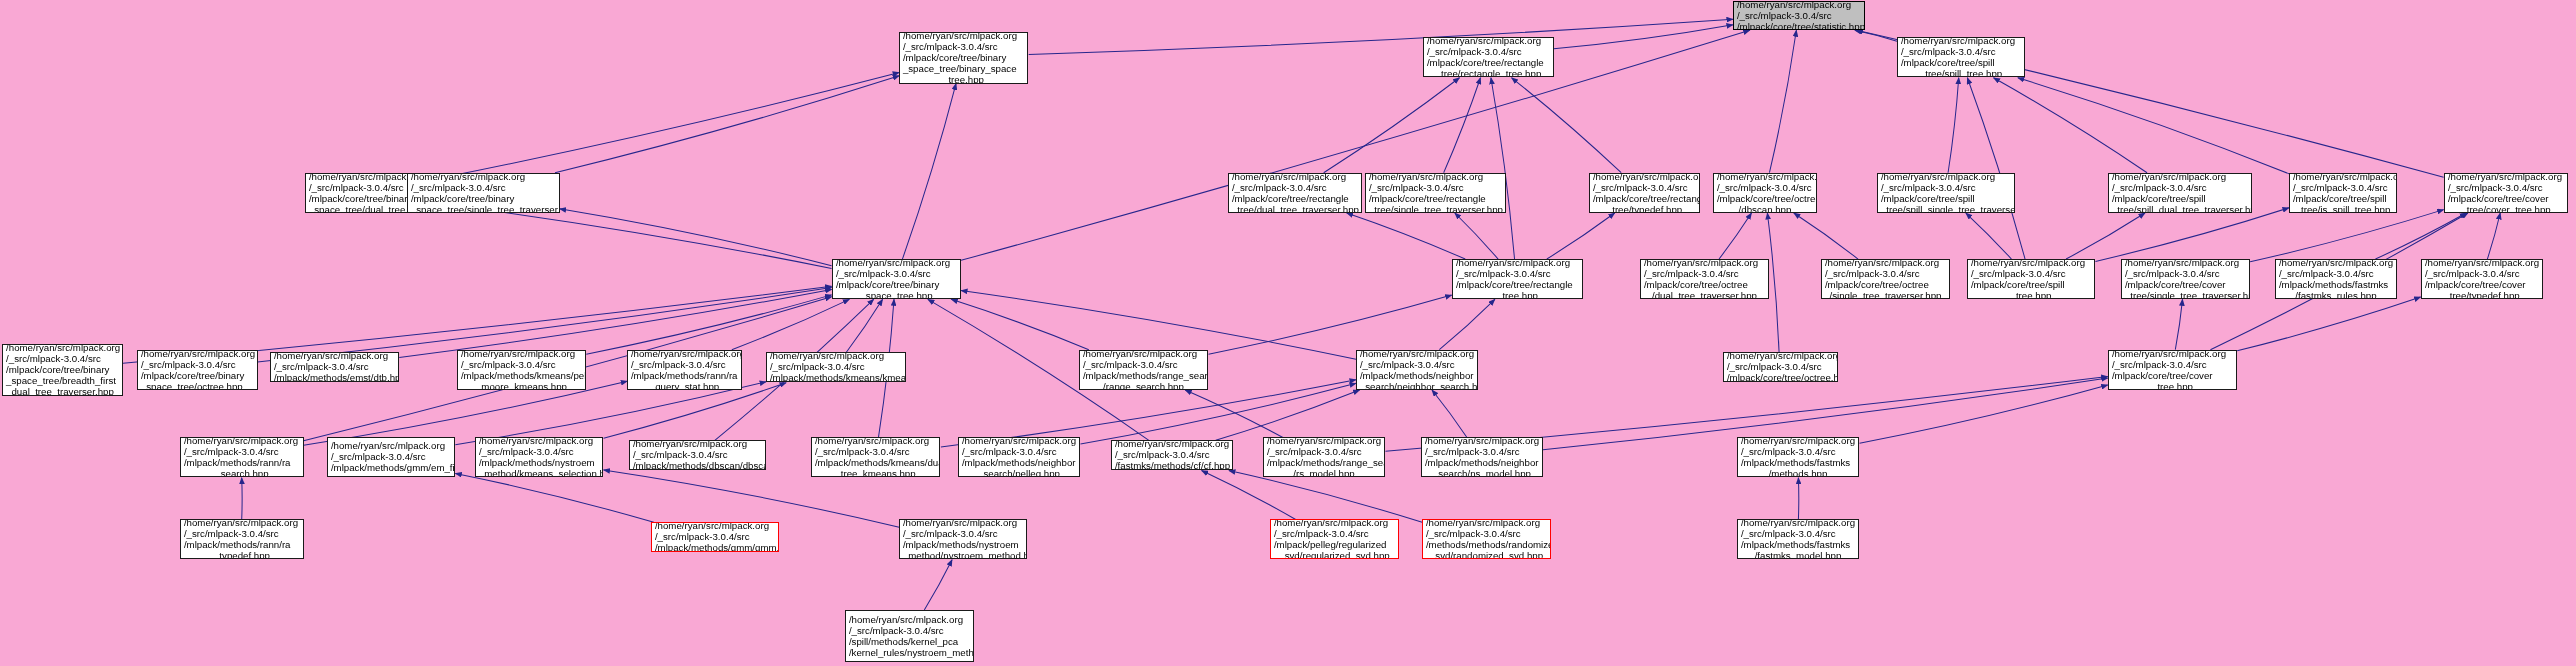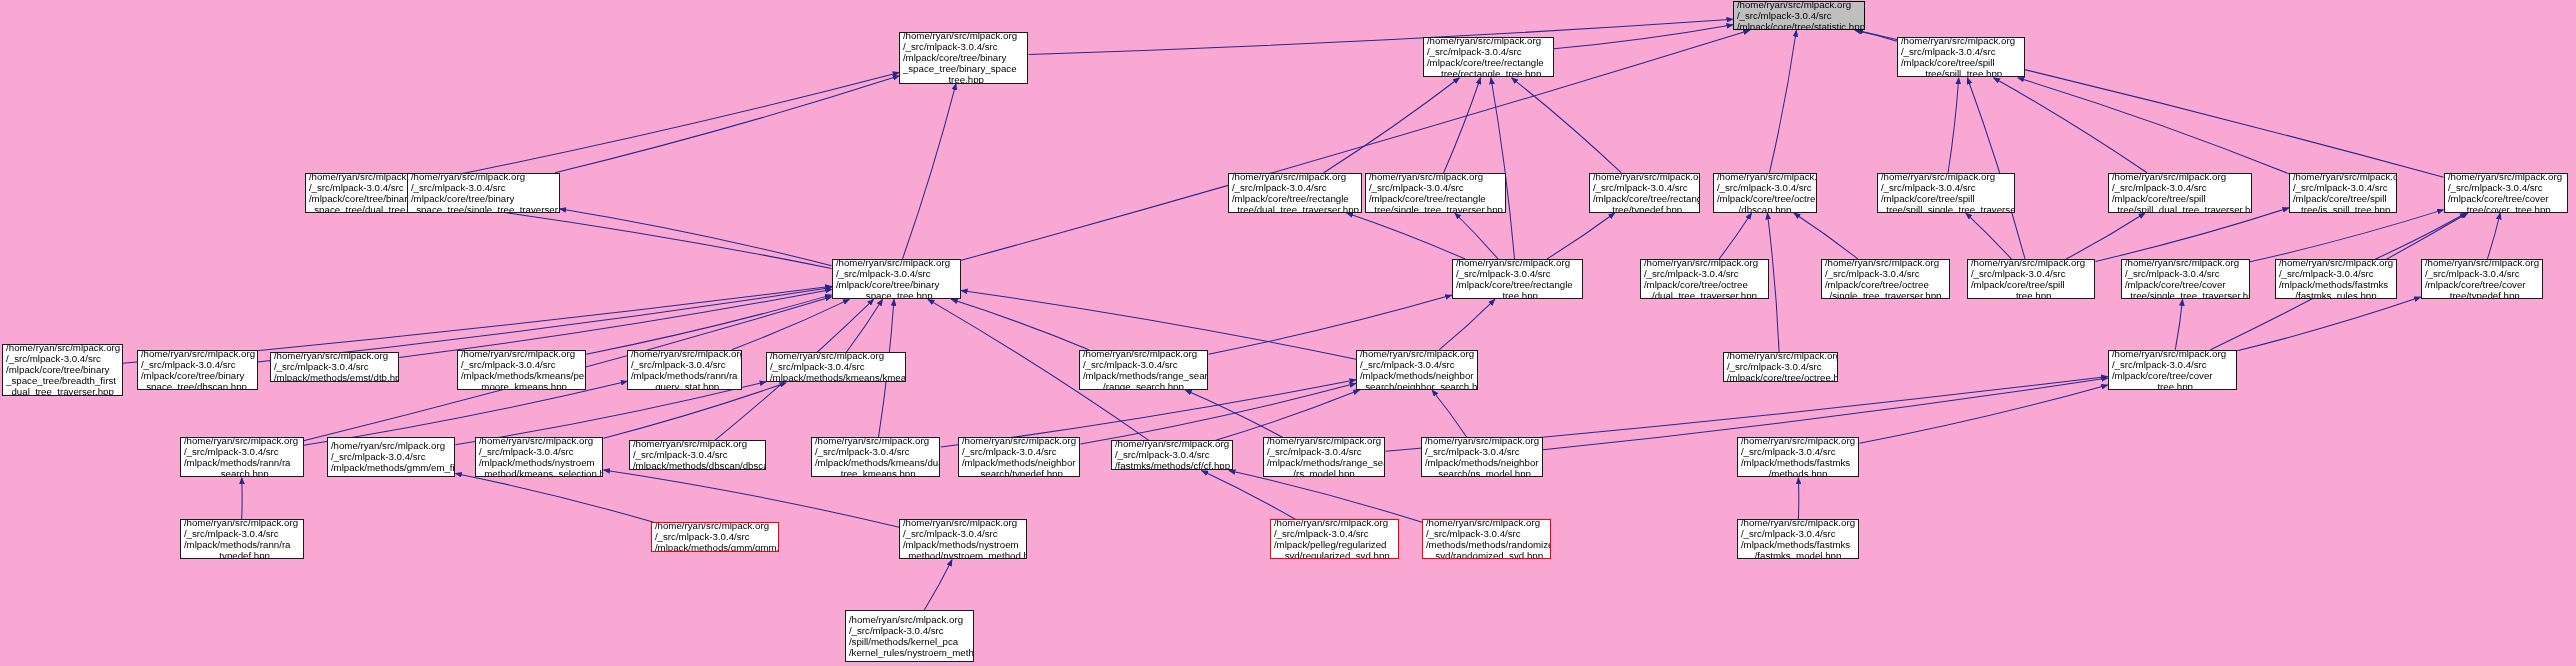--- a/index.html
+++ b/index.html
@@ -149,35 +149,35 @@
       <div class="node" style="left: 2444px; top: 173px; width: 124px; height: 40px;"><span class="lbl"><span style="display: block;">/home/ryan/src/mlpack.org</span><span style="display: block;">/_src/mlpack-3.0.4/src</span><span style="display: block;">/mlpack/core/tree/cover</span><span class="ctr" style="display: block;">_tree/cover_tree.hpp</span></span></div>
       <div class="node" style="left: 832px; top: 259px; width: 129px; height: 40px;"><span class="lbl"><span style="display: block;">/home/ryan/src/mlpack.org</span><span style="display: block;">/_src/mlpack-3.0.4/src</span><span style="display: block;">/mlpack/core/tree/binary</span><span class="ctr" style="display: block;">_space_tree.hpp</span></span></div>
       <div class="node" style="left: 1452px; top: 259px; width: 131px; height: 40px;"><span class="lbl"><span style="display: block;">/home/ryan/src/mlpack.org</span><span style="display: block;">/_src/mlpack-3.0.4/src</span><span style="display: block;">/mlpack/core/tree/rectangle</span><span class="ctr" style="display: block;">_tree.hpp</span></span></div>
       <div class="node" style="left: 1640px; top: 259px; width: 129px; height: 40px;"><span class="lbl"><span style="display: block;">/home/ryan/src/mlpack.org</span><span style="display: block;">/_src/mlpack-3.0.4/src</span><span style="display: block;">/mlpack/core/tree/octree</span><span class="ctr" style="display: block;">/dual_tree_traverser.hpp</span></span></div>
       <div class="node" style="left: 1821px; top: 259px; width: 129px; height: 40px;"><span class="lbl"><span style="display: block;">/home/ryan/src/mlpack.org</span><span style="display: block;">/_src/mlpack-3.0.4/src</span><span style="display: block;">/mlpack/core/tree/octree</span><span class="ctr" style="display: block;">/single_tree_traverser.hpp</span></span></div>
       <div class="node" style="left: 1967px; top: 259px; width: 128px; height: 40px;"><span class="lbl"><span style="display: block;">/home/ryan/src/mlpack.org</span><span style="display: block;">/_src/mlpack-3.0.4/src</span><span style="display: block;">/mlpack/core/tree/spill</span><span class="ctr" style="display: block;">_tree.hpp</span></span></div>
       <div class="node" style="left: 2121px; top: 259px; width: 129px; height: 40px;"><span class="lbl"><span style="display: block;">/home/ryan/src/mlpack.org</span><span style="display: block;">/_src/mlpack-3.0.4/src</span><span style="display: block;">/mlpack/core/tree/cover</span><span class="ctr" style="display: block;">_tree/single_tree_traverser.hpp</span></span></div>
       <div class="node" style="left: 2275px; top: 259px; width: 122px; height: 40px;"><span class="lbl"><span style="display: block;">/home/ryan/src/mlpack.org</span><span style="display: block;">/_src/mlpack-3.0.4/src</span><span style="display: block;">/mlpack/methods/fastmks</span><span class="ctr" style="display: block;">/fastmks_rules.hpp</span></span></div>
       <div class="node" style="left: 2421px; top: 259px; width: 122px; height: 40px;"><span class="lbl"><span style="display: block;">/home/ryan/src/mlpack.org</span><span style="display: block;">/_src/mlpack-3.0.4/src</span><span style="display: block;">/mlpack/core/tree/cover</span><span class="ctr" style="display: block;">_tree/typedef.hpp</span></span></div>
       <div class="node" style="left: 2.2px; top: 344px; width: 121px; height: 52px;"><span class="lbl"><span style="display: block;">/home/ryan/src/mlpack.org</span><span style="display: block;">/_src/mlpack-3.0.4/src</span><span style="display: block;">/mlpack/core/tree/binary</span><span style="display: block;">_space_tree/breadth_first</span><span style="display: block;">_dual_tree_traverser.hpp</span></span></div>
-      <div class="node" style="left: 137px; top: 350px; width: 121px; height: 40px;"><span class="lbl"><span style="display: block;">/home/ryan/src/mlpack.org</span><span style="display: block;">/_src/mlpack-3.0.4/src</span><span style="display: block;">/mlpack/core/tree/binary</span><span style="display: block;">_space_tree/dbscan.hpp</span></span></div>
+      <div class="node" style="left: 137px; top: 350px; width: 121px; height: 40px;"><span class="lbl"><span style="display: block;">/home/ryan/src/mlpack.org</span><span style="display: block;">/_src/mlpack-3.0.4/src</span><span style="display: block;">/mlpack/core/tree/binary</span><span style="display: block;">_space_tree/octree.hpp</span></span></div>
       <div class="node" style="left: 270px; top: 352px; width: 129px; height: 30px;"><span class="lbl"><span style="display: block;">/home/ryan/src/mlpack.org</span><span style="display: block;">/_src/mlpack-3.0.4/src</span><span style="display: block;">/mlpack/methods/emst/dtb.hpp</span></span></div>
       <div class="node" style="left: 457px; top: 350px; width: 129px; height: 40px;"><span class="lbl"><span style="display: block;">/home/ryan/src/mlpack.org</span><span style="display: block;">/_src/mlpack-3.0.4/src</span><span style="display: block;">/mlpack/methods/kmeans/pelleg</span><span class="ctr" style="display: block;">_moore_kmeans.hpp</span></span></div>
       <div class="node" style="left: 627px; top: 350px; width: 115px; height: 40px;"><span class="lbl"><span style="display: block;">/home/ryan/src/mlpack.org</span><span style="display: block;">/_src/mlpack-3.0.4/src</span><span style="display: block;">/mlpack/methods/rann/ra</span><span class="ctr" style="display: block;">_query_stat.hpp</span></span></div>
       <div class="node" style="left: 766px; top: 352px; width: 140px; height: 30px;"><span class="lbl"><span style="display: block;">/home/ryan/src/mlpack.org</span><span style="display: block;">/_src/mlpack-3.0.4/src</span><span style="display: block;">/mlpack/methods/kmeans/kmeans.hpp</span></span></div>
       <div class="node" style="left: 1079px; top: 350px; width: 129px; height: 40px;"><span class="lbl"><span style="display: block;">/home/ryan/src/mlpack.org</span><span style="display: block;">/_src/mlpack-3.0.4/src</span><span style="display: block;">/mlpack/methods/range_search</span><span class="ctr" style="display: block;">/range_search.hpp</span></span></div>
       <div class="node" style="left: 1356px; top: 350px; width: 122px; height: 40px;"><span class="lbl"><span style="display: block;">/home/ryan/src/mlpack.org</span><span style="display: block;">/_src/mlpack-3.0.4/src</span><span style="display: block;">/mlpack/methods/neighbor</span><span style="display: block;">_search/neighbor_search.hpp</span></span></div>
       <div class="node" style="left: 1723px; top: 352px; width: 115px; height: 30px;"><span class="lbl"><span style="display: block;">/home/ryan/src/mlpack.org</span><span style="display: block;">/_src/mlpack-3.0.4/src</span><span style="display: block;">/mlpack/core/tree/octree.hpp</span></span></div>
       <div class="node" style="left: 2108px; top: 350px; width: 129px; height: 40px;"><span class="lbl"><span style="display: block;">/home/ryan/src/mlpack.org</span><span style="display: block;">/_src/mlpack-3.0.4/src</span><span style="display: block;">/mlpack/core/tree/cover</span><span class="ctr" style="display: block;">_tree.hpp</span></span></div>
       <div class="node" style="left: 180px; top: 437px; width: 124px; height: 40px;"><span class="lbl"><span style="display: block;">/home/ryan/src/mlpack.org</span><span style="display: block;">/_src/mlpack-3.0.4/src</span><span style="display: block;">/mlpack/methods/rann/ra</span><span class="ctr" style="display: block;">_search.hpp</span></span></div>
       <div class="node" style="left: 327px; top: 437px; width: 128px; height: 40px;"><span class="lbl"><span style="display: block;">/home/ryan/src/mlpack.org</span><span style="display: block;">/_src/mlpack-3.0.4/src</span><span style="display: block;">/mlpack/methods/gmm/em_fit.hpp</span></span></div>
       <div class="node" style="left: 475px; top: 437px; width: 128px; height: 40px;"><span class="lbl"><span style="display: block;">/home/ryan/src/mlpack.org</span><span style="display: block;">/_src/mlpack-3.0.4/src</span><span style="display: block;">/mlpack/methods/nystroem</span><span style="display: block;">_method/kmeans_selection.hpp</span></span></div>
       <div class="node" style="left: 629px; top: 440px; width: 137px; height: 30px;"><span class="lbl"><span style="display: block;">/home/ryan/src/mlpack.org</span><span style="display: block;">/_src/mlpack-3.0.4/src</span><span style="display: block;">/mlpack/methods/dbscan/dbscan.hpp</span></span></div>
       <div class="node" style="left: 811px; top: 437px; width: 129px; height: 40px;"><span class="lbl"><span style="display: block;">/home/ryan/src/mlpack.org</span><span style="display: block;">/_src/mlpack-3.0.4/src</span><span style="display: block;">/mlpack/methods/kmeans/dual</span><span class="ctr" style="display: block;">_tree_kmeans.hpp</span></span></div>
-      <div class="node" style="left: 958px; top: 437px; width: 122px; height: 40px;"><span class="lbl"><span style="display: block;">/home/ryan/src/mlpack.org</span><span style="display: block;">/_src/mlpack-3.0.4/src</span><span style="display: block;">/mlpack/methods/neighbor</span><span class="ctr" style="display: block;">_search/typedef.hpp</span></span></div>
+      <div class="node" style="left: 958px; top: 437px; width: 122px; height: 40px;"><span class="lbl"><span style="display: block;">/home/ryan/src/mlpack.org</span><span style="display: block;">/_src/mlpack-3.0.4/src</span><span style="display: block;">/mlpack/methods/neighbor</span><span class="ctr" style="display: block;">_search/pelleg.hpp</span></span></div>
       <div class="node" style="left: 1111px; top: 440px; width: 122px; height: 30px;"><span class="lbl"><span style="display: block;">/home/ryan/src/mlpack.org</span><span style="display: block;">/_src/mlpack-3.0.4/src</span><span style="display: block;">/fastmks/methods/cf/cf.hpp</span></span></div>
       <div class="node" style="left: 1263px; top: 437px; width: 122px; height: 40px;"><span class="lbl"><span style="display: block;">/home/ryan/src/mlpack.org</span><span style="display: block;">/_src/mlpack-3.0.4/src</span><span style="display: block;">/mlpack/methods/range_search</span><span class="ctr" style="display: block;">/rs_model.hpp</span></span></div>
       <div class="node" style="left: 1421px; top: 437px; width: 122px; height: 40px;"><span class="lbl"><span style="display: block;">/home/ryan/src/mlpack.org</span><span style="display: block;">/_src/mlpack-3.0.4/src</span><span style="display: block;">/mlpack/methods/neighbor</span><span class="ctr" style="display: block;">_search/ns_model.hpp</span></span></div>
       <div class="node" style="left: 1737px; top: 437px; width: 122px; height: 40px;"><span class="lbl"><span style="display: block;">/home/ryan/src/mlpack.org</span><span style="display: block;">/_src/mlpack-3.0.4/src</span><span style="display: block;">/mlpack/methods/fastmks</span><span class="ctr" style="display: block;">/methods.hpp</span></span></div>
       <div class="node" style="left: 180px; top: 519px; width: 124px; height: 40px;"><span class="lbl"><span style="display: block;">/home/ryan/src/mlpack.org</span><span style="display: block;">/_src/mlpack-3.0.4/src</span><span style="display: block;">/mlpack/methods/rann/ra</span><span class="ctr" style="display: block;">_typedef.hpp</span></span></div>
       <div class="node red" style="left: 651px; top: 522px; width: 128px; height: 30px;"><span class="lbl"><span style="display: block;">/home/ryan/src/mlpack.org</span><span style="display: block;">/_src/mlpack-3.0.4/src</span><span style="display: block;">/mlpack/methods/gmm/gmm.hpp</span></span></div>
       <div class="node" style="left: 899px; top: 519px; width: 128px; height: 40px;"><span class="lbl"><span style="display: block;">/home/ryan/src/mlpack.org</span><span style="display: block;">/_src/mlpack-3.0.4/src</span><span style="display: block;">/mlpack/methods/nystroem</span><span style="display: block;">_method/nystroem_method.hpp</span></span></div>
       <div class="node red" style="left: 1270px; top: 519px; width: 129px; height: 40px;"><span class="lbl"><span style="display: block;">/home/ryan/src/mlpack.org</span><span style="display: block;">/_src/mlpack-3.0.4/src</span><span style="display: block;">/mlpack/pelleg/regularized</span><span class="ctr" style="display: block;">_svd/regularized_svd.hpp</span></span></div>
       <div class="node red" style="left: 1422px; top: 519px; width: 129px; height: 40px;"><span class="lbl"><span style="display: block;">/home/ryan/src/mlpack.org</span><span style="display: block;">/_src/mlpack-3.0.4/src</span><span style="display: block;">/methods/methods/randomized</span><span class="ctr" style="display: block;">_svd/randomized_svd.hpp</span></span></div>
       <div class="node" style="left: 1737px; top: 519px; width: 122px; height: 40px;"><span class="lbl"><span style="display: block;">/home/ryan/src/mlpack.org</span><span style="display: block;">/_src/mlpack-3.0.4/src</span><span style="display: block;">/mlpack/methods/fastmks</span><span class="ctr" style="display: block;">/fastmks_model.hpp</span></span></div>

